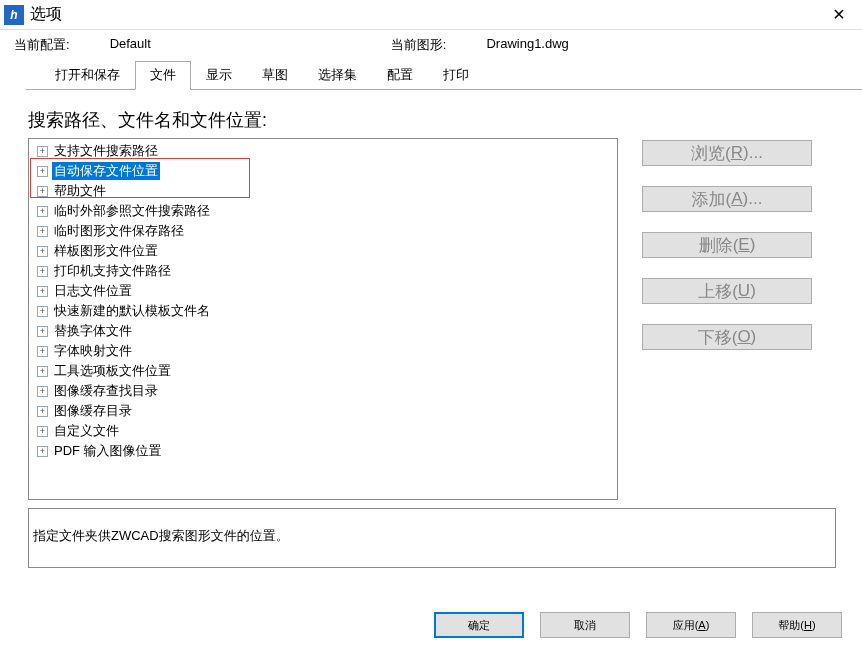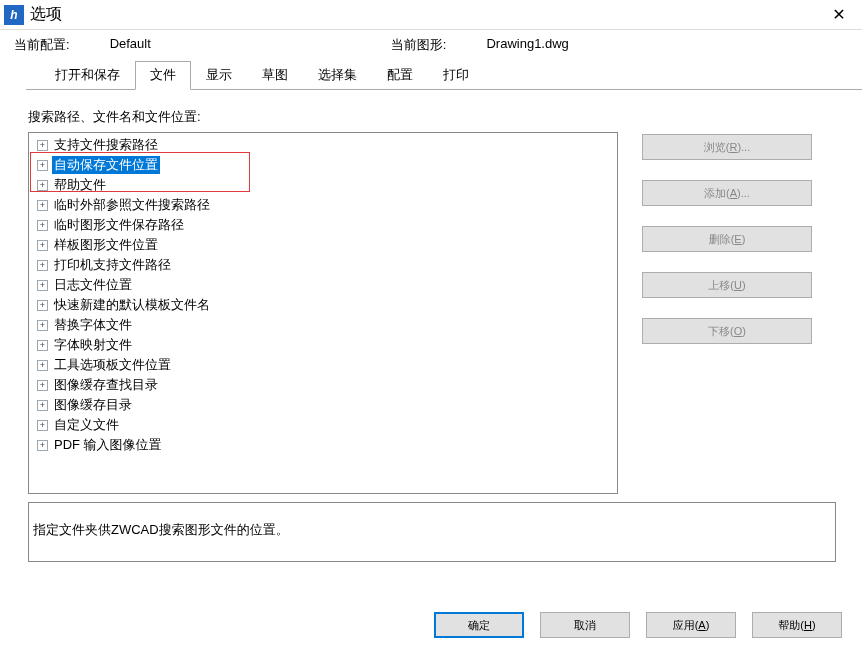--- a/index.html
+++ b/index.html
@@ -61,21 +61,21 @@
   .tab.active {
     border: 1px solid #aaa;
     border-bottom: 1px solid #fff;
     background: #fff;
   }
   .content {
     padding: 18px 22px 8px 28px;
     display: flex;
     flex-direction: column;
   }
-  .section-label { font-size: 13px; margin-bottom: 6px; }
+  .section-label { font-size: 18px; margin-bottom: 6px; }
   .main-area {
     display: flex;
     gap: 24px;
   }
   .tree-box {
     width: 590px;
     height: 362px;
     border: 1px solid #888;
     background: #fff;
     padding: 2px 0;
@@ -113,21 +113,21 @@
     flex-direction: column;
     gap: 20px;
     padding-top: 2px;
   }
   .btn {
     width: 170px;
     height: 26px;
     border: 1px solid #adadad;
     background: #e1e1e1;
     color: #888;
-    font-size: 11px;
+    font-size: 17px;
     display: flex;
     align-items: center;
     justify-content: center;
     cursor: default;
   }
   .desc-box {
     width: 808px;
     height: 60px;
     border: 1px solid #888;
     margin-top: 8px;

